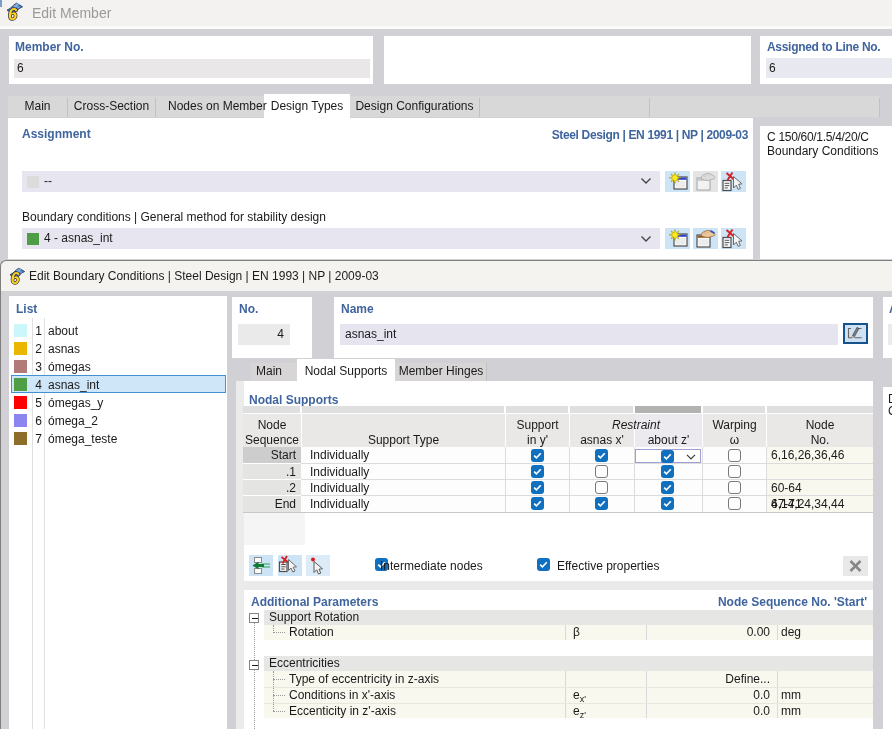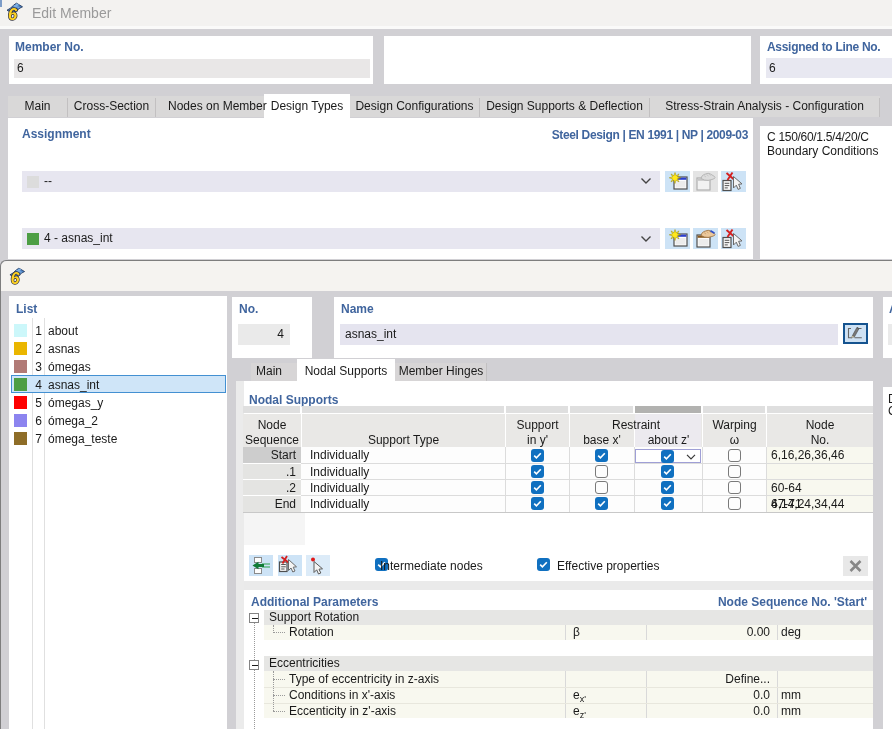--- a/index.html
+++ b/index.html
@@ -45,35 +45,34 @@
 <div class="abs" style="left:155px;top:98px;width:1px;height:19px;background:#c2c0c1;"></div>
 <div class="abs" style="left:479px;top:98px;width:1px;height:19px;background:#c2c0c1;"></div>
 <div class="abs" style="left:649px;top:98px;width:1px;height:19px;background:#c2c0c1;"></div>
 <div class="abs" style="left:879px;top:98px;width:1px;height:19px;background:#c2c0c1;"></div>
 <div class="abs" style="left:264px;top:94px;width:86px;height:24px;background:#fff;"></div>
 <div class="abs" style="left:8px;top:96px;width:59px;height:21px;text-align:center;line-height:21px;">Main</div>
 <div class="abs" style="left:68px;top:96px;width:87px;height:21px;text-align:center;line-height:21px;">Cross-Section</div>
 <div class="abs" style="left:156px;top:96px;width:108px;height:21px;text-align:left;line-height:21px;margin-left:12px;">Nodes on Member</div>
 <div class="abs" style="left:264px;top:96px;width:86px;height:21px;text-align:center;line-height:21px;">Design Types</div>
 <div class="abs" style="left:350px;top:96px;width:129px;height:21px;text-align:center;line-height:21px;">Design Configurations</div>
-<div class="abs" style="left:480px;top:96px;width:169px;height:21px;text-align:center;line-height:21px;">Design Supports &amp; Deflection</div>
-<div class="abs" style="left:650px;top:96px;width:229px;height:21px;text-align:center;line-height:21px;">Stress-Strain Analysis - Configuration</div>
 
 <div class="abs white" style="left:8px;top:118px;width:745px;height:141px;"></div>
 <div class="abs white" style="left:760px;top:126px;width:132px;height:133px;"></div>
 <div class="abs blue" style="left:22px;top:127px;">Assignment</div>
 <div class="abs blue" style="left:400px;top:128px;width:348px;text-align:right;letter-spacing:-0.35px;">Steel Design | EN 1991 | NP | 2009-03</div>
 
 <div class="abs" style="left:22px;top:171px;width:638px;height:21px;background:#e7e6f0;"></div>
 <div class="abs" style="left:27px;top:176px;width:12px;height:12px;background:#dcdcdc;"></div>
 <div class="abs" style="left:44px;top:171px;height:21px;line-height:21px;">--</div>
 <svg class="abs" style="left:640px;top:177px;" width="12" height="8" viewBox="0 0 12 8">
       <path d="M1.5 1.5 L6 6 L10.5 1.5" stroke="#444" stroke-width="1.4" fill="none"></path>
     </svg>
 
+<div class="abs" style="left:22px;top:210px;">Boundary conditions | General method for stability design</div>
 <div class="abs" style="left:22px;top:228px;width:638px;height:21px;background:#e7e6f0;"></div>
 <div class="abs" style="left:27px;top:233px;width:12px;height:12px;background:#4d9e45;"></div>
 <div class="abs" style="left:44px;top:228px;height:21px;line-height:21px;">4 - asnas_int</div>
 <svg class="abs" style="left:640px;top:235px;" width="12" height="8" viewBox="0 0 12 8">
       <path d="M1.5 1.5 L6 6 L10.5 1.5" stroke="#444" stroke-width="1.4" fill="none"></path>
     </svg>
 
 <div id="btnrow1" class="abs" style="left:665px;top:171px;width:82px;height:21px;">
 <div class="abs" style="left:0;top:0;width:25px;height:21px;background:#cde3f6;">
 <svg width="25" height="21" viewBox="0 0 25 21">
@@ -135,20 +134,21 @@
 <div class="abs" style="left:0;top:260px;width:892px;height:469px;background:#d1d0d4;border:1px solid #7e7e7e;border-right:none;border-bottom:none;border-top-left-radius:6px;"></div>
 <div class="abs" style="left:1px;top:261px;width:891px;height:30px;background:#f5f3f0;border-top-left-radius:6px;"></div>
 <div class="abs" id="icon-nested" style="left:9px;top:267px;width:17px;height:18px;">
 <svg width="17" height="18" viewBox="0 0 18 19">
 <path d="M1 8.2 Q5 6.5 7.5 3.2 L10.5 1.2 L16.5 4.8 Q12.5 6 10.2 9.8 L6.5 12.5 Q4.5 9.5 1 8.2 Z" fill="#4a82c6" stroke="#25395c" stroke-width="0.9"></path>
 <path d="M7.5 3.2 Q10 4.8 13.5 5.6 M4.5 6.8 Q8 8.3 10.8 8.9" stroke="#9dc2e8" stroke-width="0.8" fill="none"></path>
 <path d="M10.5 1.2 L13 2.7 Q9.5 5 8.3 7.8 L6.2 6.5 Q8.8 4.3 10.5 1.2 Z" fill="#7fb0e2" stroke="none"></path>
 <text x="6.5" y="18.2" font-size="16.5" font-weight="bold" font-style="italic" fill="#ffd321" stroke="#33333e" stroke-width="1.5" paint-order="stroke" text-anchor="middle" font-family="Liberation Sans">6</text>
 </svg>
 </div>
+<div class="abs" style="left:29px;top:269px;height:14px;line-height:14px;color:#1c1c1c;">Edit Boundary Conditions | Steel Design | EN 1993 | NP | 2009-03</div>
 
 <div class="abs white" style="left:9px;top:296px;width:218px;height:433px;"></div>
 <div class="abs blue" style="left:16px;top:302px;">List</div>
 <div class="abs" style="left:32px;top:318px;width:1px;height:411px;background:#e0e0e0;"></div>
 <div class="abs" style="left:44px;top:318px;width:1px;height:411px;background:#e0e0e0;"></div>
 <div id="list-items">
 <div class="abs" style="left:11px;top:375px;width:215px;height:18px;background:#cfe5f8;border:1px solid #4390d2;"></div>
 <div class="abs" style="left:14px;top:324px;width:13px;height:13px;background:#ccf7fa;"></div>
 <div class="abs" style="left:14px;top:342px;width:13px;height:13px;background:#eab600;"></div>
 <div class="abs" style="left:14px;top:360px;width:13px;height:13px;background:#b17a76;"></div>
@@ -224,22 +224,22 @@
 <div class="abs" style="left:262px;top:8px;width:1px;height:33px;background:#fff;"></div>
 <div class="abs" style="left:326px;top:8px;width:1px;height:33px;background:#fff;"></div>
 <div class="abs" style="left:391px;top:22px;width:1px;height:19px;background:#fff;"></div>
 <div class="abs" style="left:459px;top:8px;width:1px;height:33px;background:#fff;"></div>
 <div class="abs" style="left:523px;top:8px;width:1px;height:33px;background:#fff;"></div>
 <div class="abs" style="left:0;top:12px;width:58px;text-align:center;">Node</div>
 <div class="abs" style="left:0;top:27px;width:58px;text-align:center;">Sequence</div>
 <div class="abs" style="left:59px;top:27px;width:203px;text-align:center;">Support Type</div>
 <div class="abs" style="left:263px;top:12px;width:63px;text-align:center;">Support</div>
 <div class="abs" style="left:263px;top:27px;width:63px;text-align:center;">in y'</div>
-<div class="abs" style="left:327px;top:12px;width:132px;text-align:center;">Restraint</div>
-<div class="abs" style="left:327px;top:27px;width:64px;text-align:center;">base x'</div>
+<div class="abs" style="left:327px;top:12px;width:132px;text-align:center;font-style:italic;">Restraint</div>
+<div class="abs" style="left:327px;top:27px;width:64px;text-align:center;">asnas x'</div>
 <div class="abs" style="left:392px;top:27px;width:67px;text-align:center;">about z'</div>
 <div class="abs" style="left:460px;top:12px;width:63px;text-align:center;">Warping</div>
 <div class="abs" style="left:460px;top:27px;width:63px;text-align:center;">ω</div>
 <div class="abs" style="left:524px;top:12px;width:106px;text-align:center;">Node</div>
 <div class="abs" style="left:524px;top:27px;width:106px;text-align:center;">No.</div>
 
 <div class="abs" style="left:58px;top:41px;width:572px;height:65px;background:#fdfdfd;"></div>
 <div class="abs" style="left:524px;top:41px;width:106px;height:65px;background:#f8f8ef;"></div>
 
 <div class="abs" style="left:58px;top:57px;width:572px;height:1px;background:#dcdcdc;"></div>

